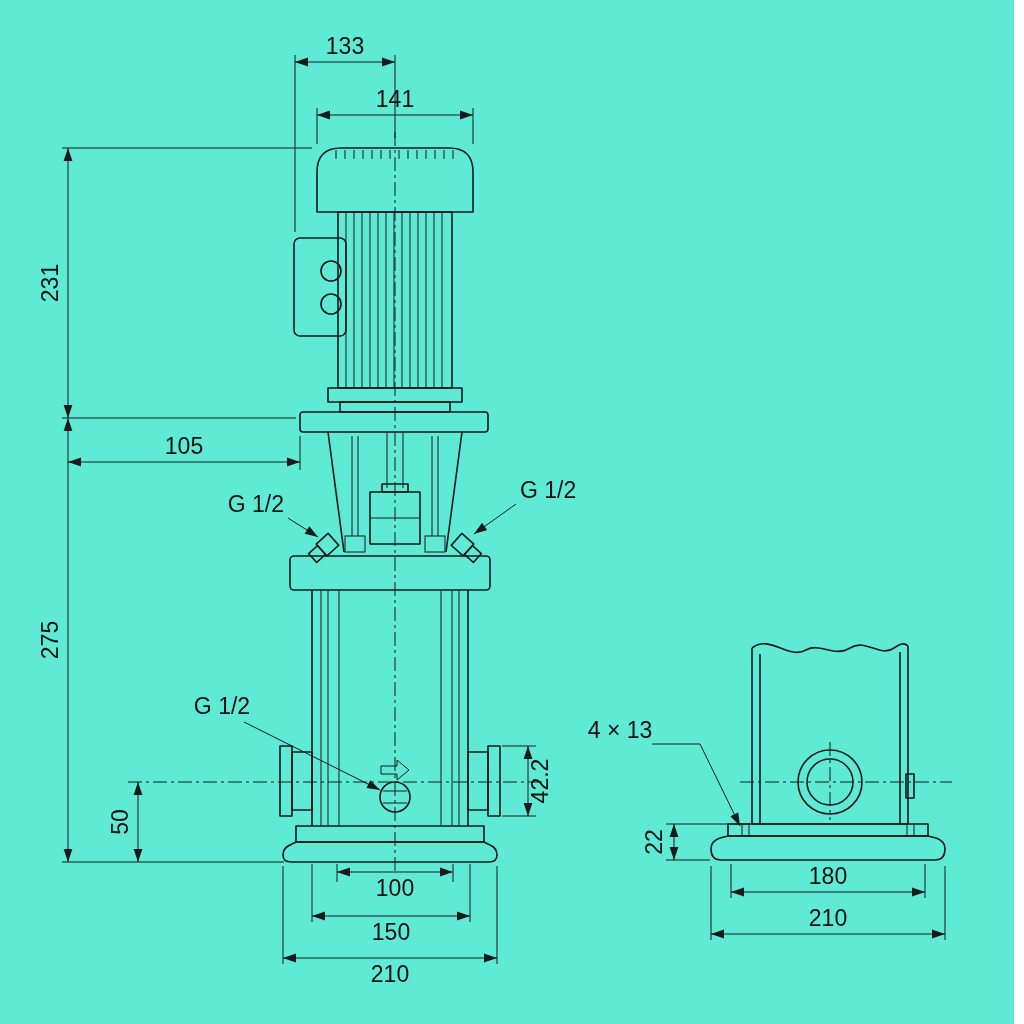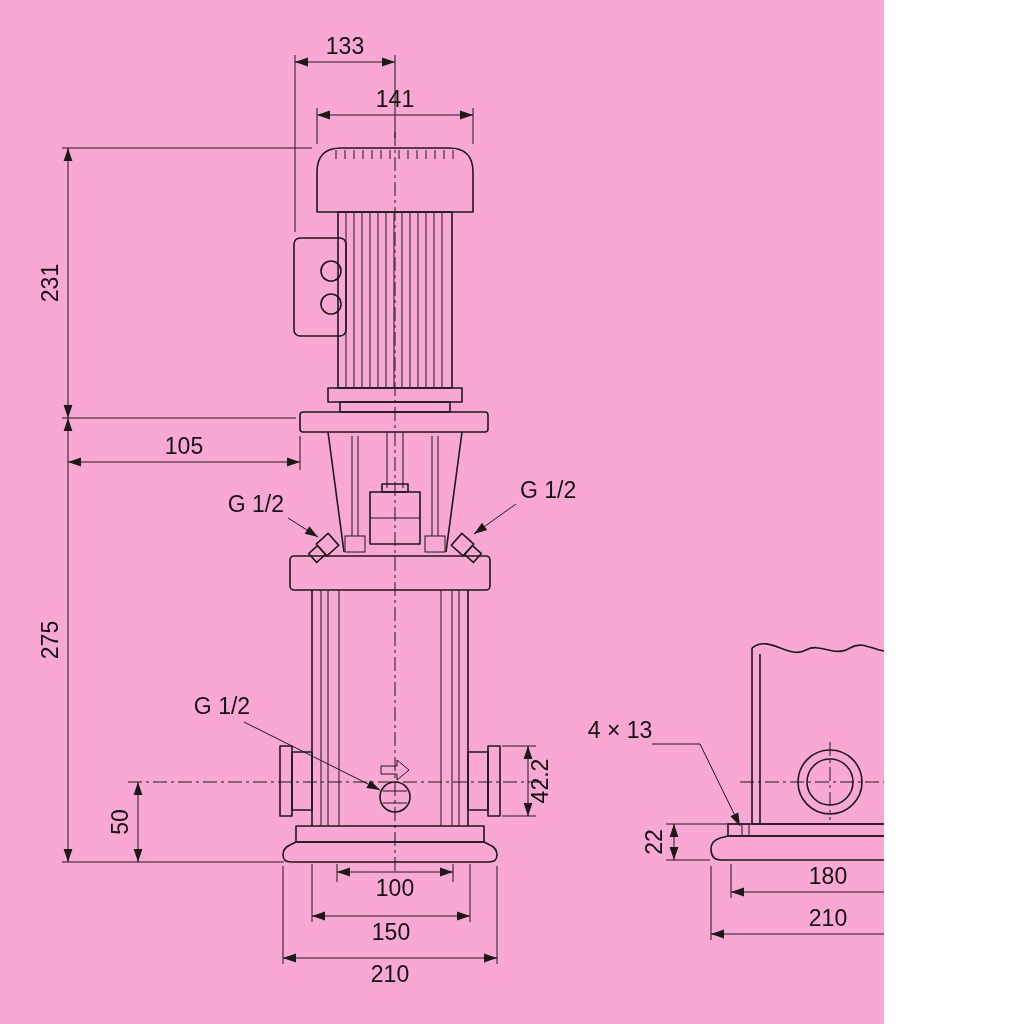--- a/index.html
+++ b/index.html
@@ -1,16 +1,16 @@
 <!DOCTYPE html>
 <html><head>
 <meta charset="utf-8">
 <style>
   html,body{margin:0;padding:0;background:#ffffff;}
-  .canvas{width:884px;height:1024px;background:#f9a8d4;position:relative;overflow:hidden;}
+  .canvas{width:1014px;height:1024px;background:#5eead4;position:relative;overflow:hidden;}
   svg{display:block;}
   .obj{stroke:#1a1a1a;stroke-width:1.6;fill:none;stroke-linejoin:round;stroke-linecap:butt;}
   .thin{stroke:#1a1a1a;stroke-width:1;fill:none;}
   .dim{stroke:#1a1a1a;stroke-width:1;fill:none;}
   .cl{stroke:#1a1a1a;stroke-width:1;fill:none;stroke-dasharray:14 4 3 4;}
   .dtext{font-family:"Liberation Sans", sans-serif;font-size:23px;fill:#111;}
 </style>
 </head>
 <body>
 

